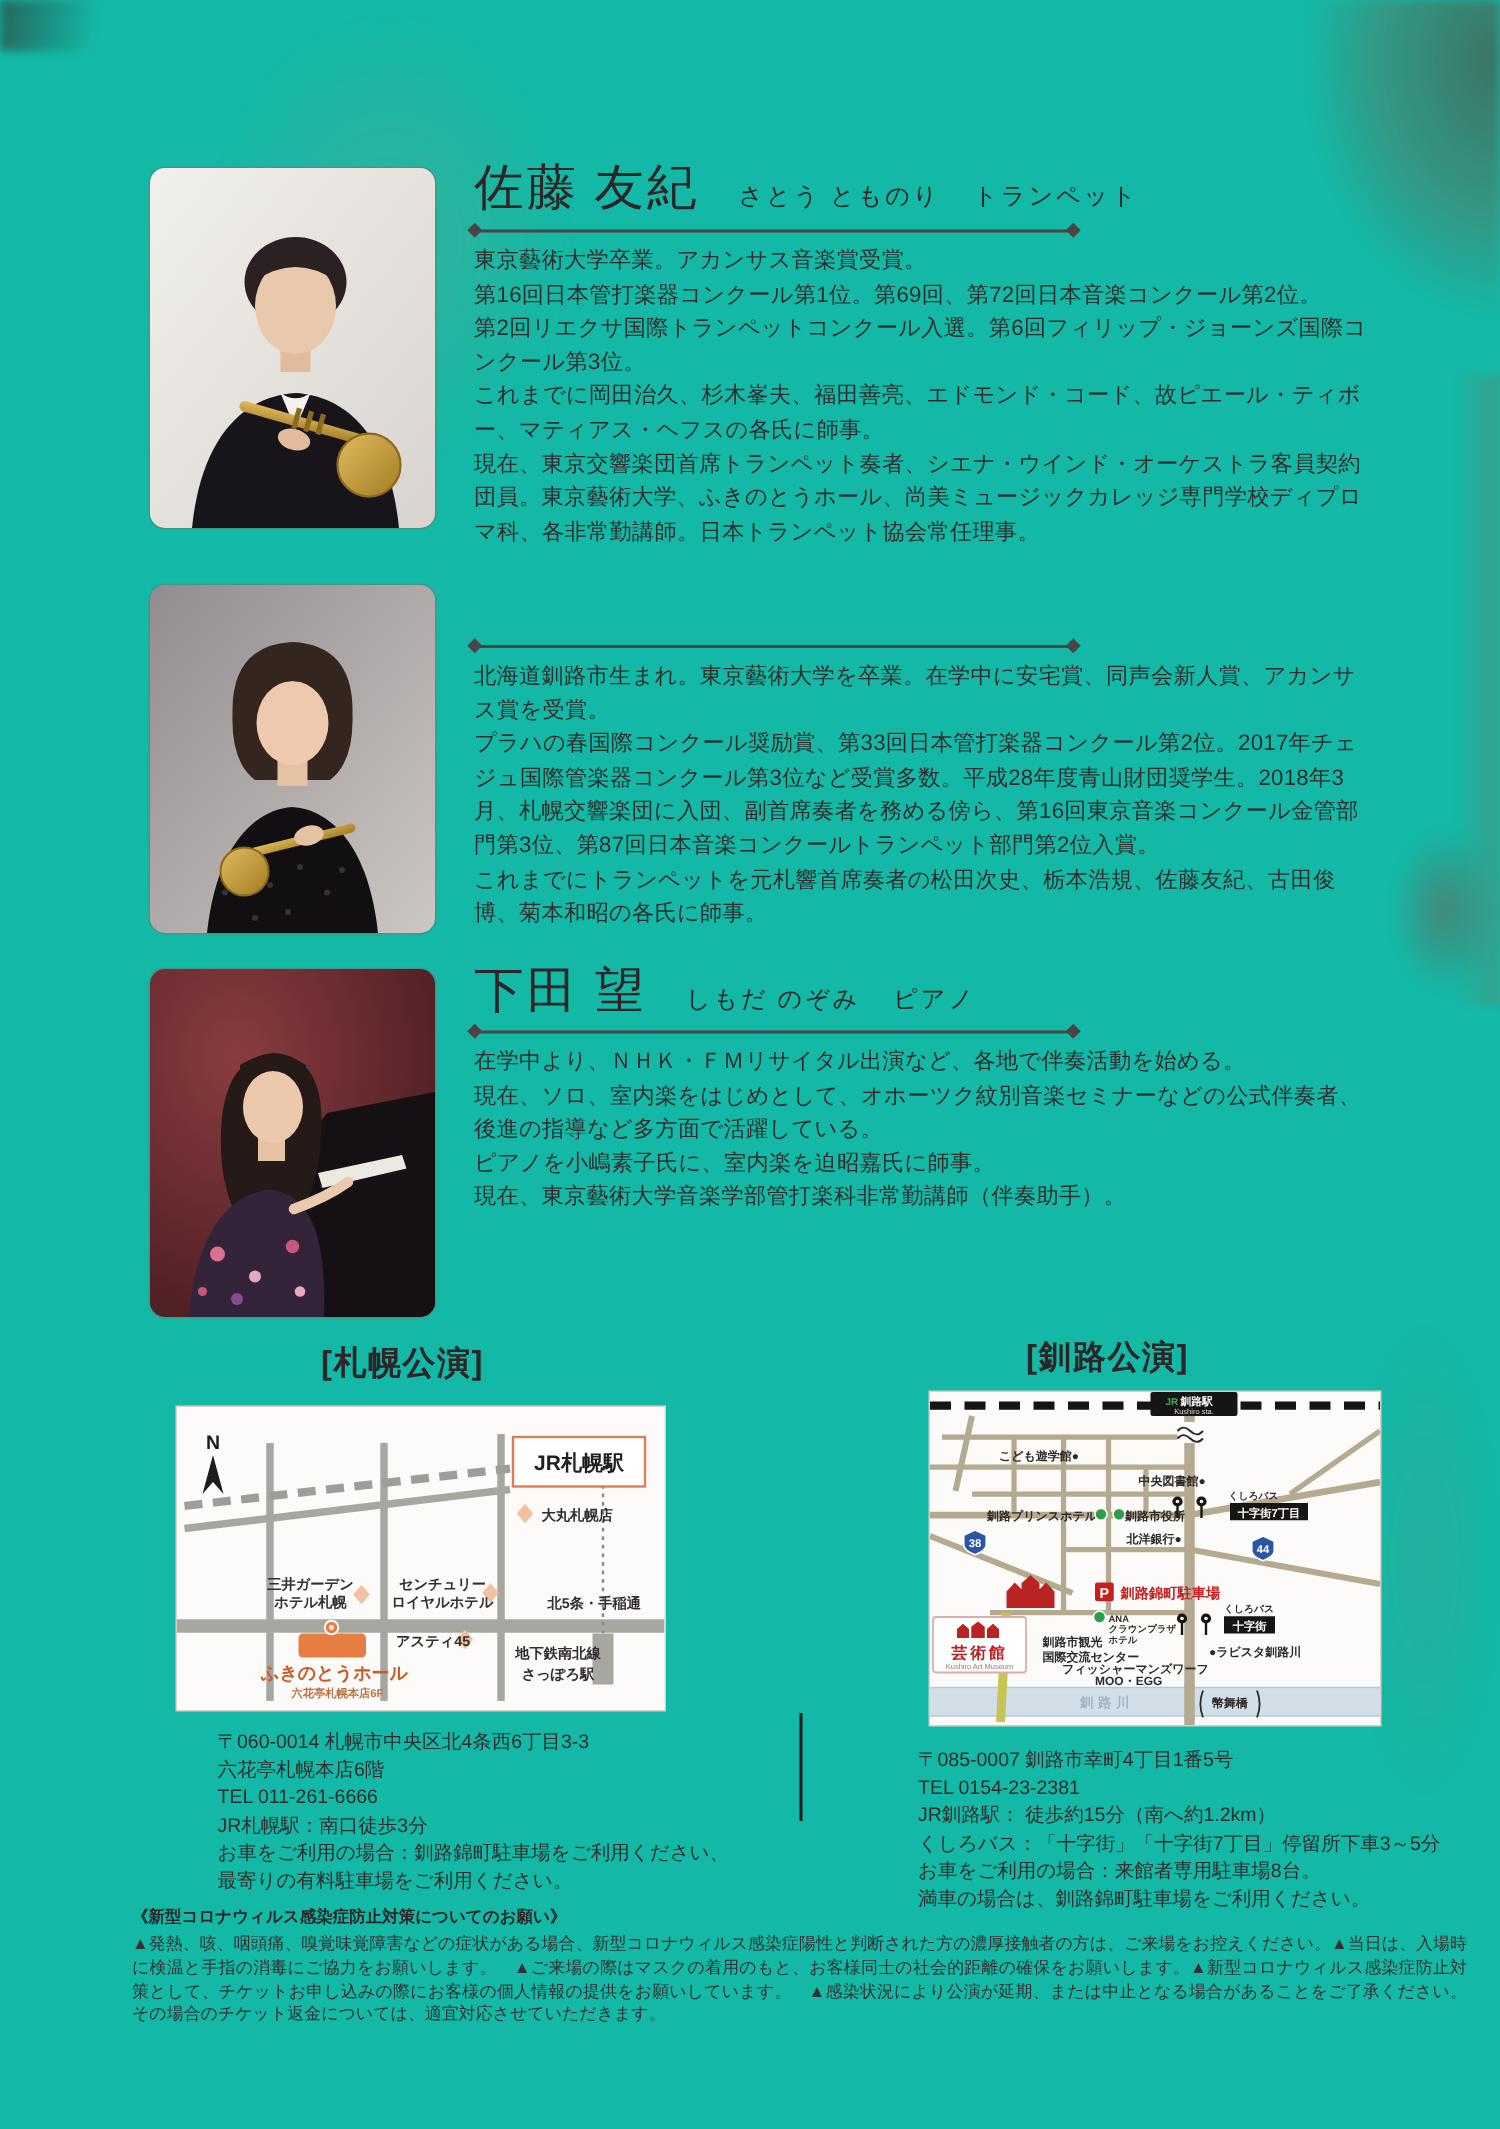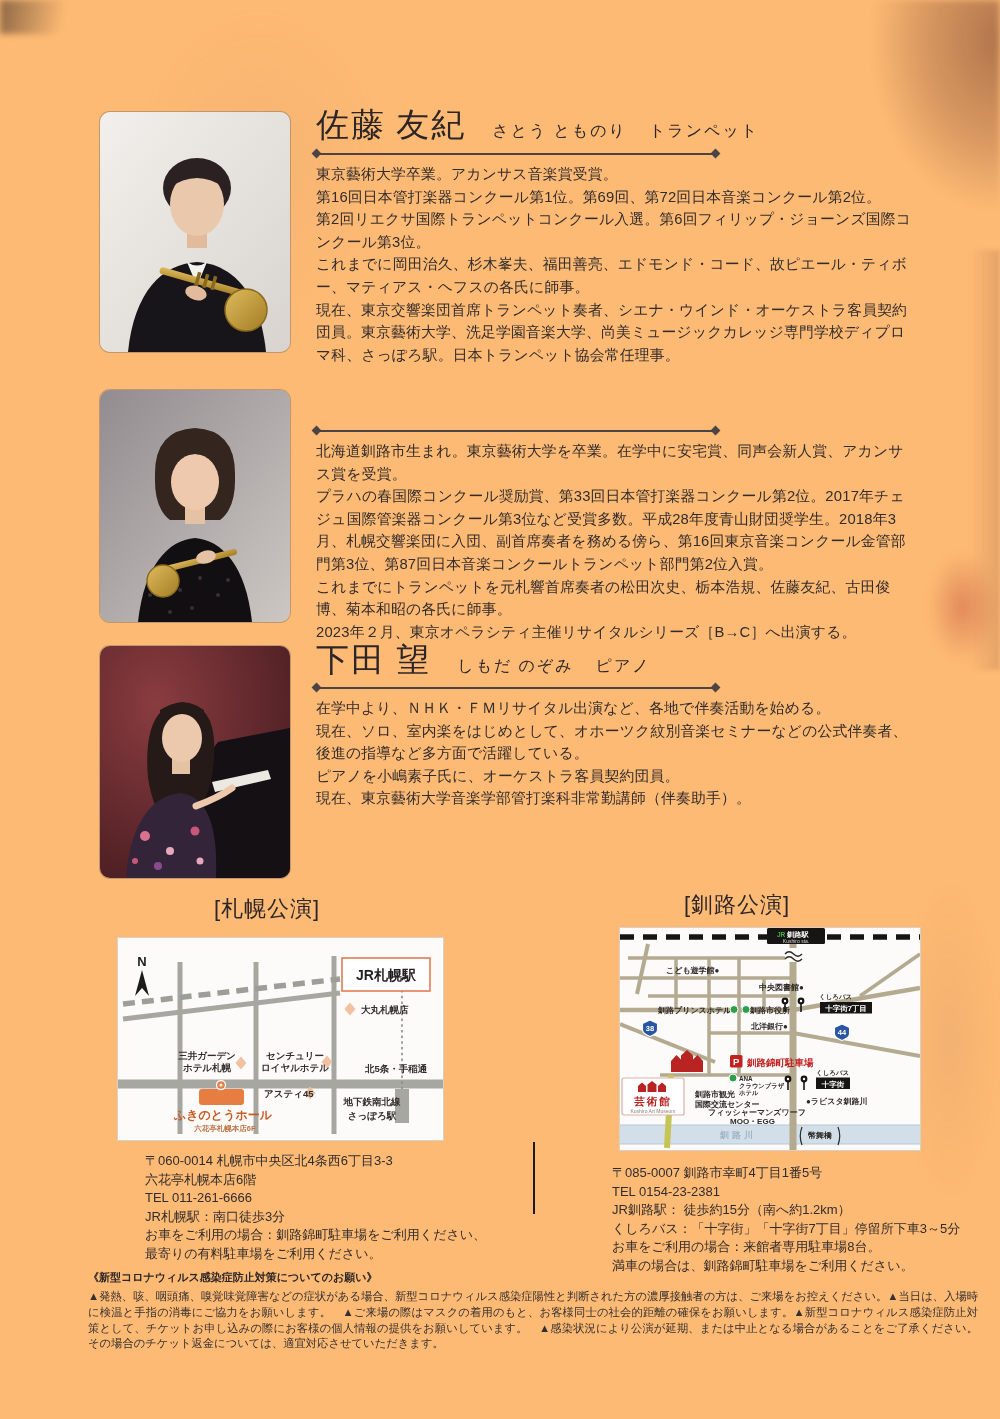--- a/index.html
+++ b/index.html
@@ -1,16 +1,16 @@
 <!DOCTYPE html>
 <html><head>
 <meta charset="utf-8">
 <style>
   html,body{margin:0;padding:0}
-  .page{position:relative;width:1000px;height:1419px;background:#fdba74;overflow:hidden;
+  .page{position:relative;width:1000px;height:1419px;background:#14b8a6;overflow:hidden;
         font-family:"Liberation Sans","DejaVu Sans",sans-serif;color:#352f30}
   .abs{position:absolute}
   .ghost{position:absolute;pointer-events:none}
   .g-tl{left:0;top:0;width:90px;height:34px;background:linear-gradient(100deg,rgba(52,36,32,.55),rgba(52,36,32,0) 70%);filter:blur(3px)}
   .g-tr{right:0;top:0;width:150px;height:265px;background:radial-gradient(120% 90% at 100% 15%,rgba(99,48,38,.5) 0%,rgba(135,74,52,.28) 45%,rgba(135,74,52,0) 72%);filter:blur(3px)}
   .g-edge{right:0;top:250px;width:30px;height:420px;background:linear-gradient(to left,rgba(158,92,66,.25),rgba(158,92,66,0));filter:blur(2px)}
   .g-red{right:2px;top:552px;width:70px;height:110px;background:radial-gradient(closest-side,rgba(170,40,36,.33),rgba(170,40,36,0));filter:blur(4px)}
   .g-fig{left:140px;top:10px;width:240px;height:300px;background:radial-gradient(closest-side,rgba(210,150,110,.16),rgba(210,150,110,0));filter:blur(6px)}
   .g-num{right:0;top:880px;width:100px;height:320px;background:radial-gradient(closest-side,rgba(160,100,80,.10),rgba(160,100,80,0));filter:blur(4px)}
 
@@ -22,21 +22,21 @@
   .kana{font-family:"Liberation Serif","DejaVu Serif",serif;font-size:16px;letter-spacing:2px;color:#2c2628;margin-left:26px}
   .inst{margin-left:22px}
 
   .rule{height:1.6px;background:#4b4344}
   .rule::before,.rule::after{content:"";position:absolute;top:-2.6px;width:7px;height:7px;background:#4b4344;transform:rotate(45deg)}
   .rule::before{left:-3px}
   .rule::after{right:-3px}
 
   .bio p{margin:0;font-size:14.8px;line-height:22.6px;font-weight:500;letter-spacing:.2px;color:#322c2d}
 
-  .vh{font-size:22px;font-weight:400;letter-spacing:1px;color:#2c2628}
+  .vh{font-size:22px;font-weight:700;letter-spacing:1px;color:#2c2628}
   .mapbox{background:#fcfbfa;box-shadow:0 0 0 1px #dccfca}
   .addr div{font-size:13px;line-height:18.6px;font-weight:500;color:#322c2d}
   .vline{width:1.5px;background:#1c1a1a}
 
   .covid .ch{font-size:11px;font-weight:700;color:#2c2628;margin-bottom:4px}
   .covid .cb{margin:0;font-size:11.3px;line-height:15.8px;font-weight:500;color:#353031;text-align:justify}
 
   svg text{font-family:"Liberation Sans","DejaVu Sans",sans-serif}
 </style>
 </head>
@@ -80,21 +80,21 @@
   </div>
   <div class="abs namerow" style="left:316px;top:103px">
     <span class="kanji">佐藤 友紀</span><span class="kana">さとう とものり</span><span class="kana inst">トランペット</span>
   </div>
   <div class="abs rule" style="left:316px;top:153px;width:400px"></div>
   <div class="abs bio" style="left:316px;top:163px;width:600px">
     <p>東京藝術大学卒業。アカンサス音楽賞受賞。</p>
     <p>第16回日本管打楽器コンクール第1位。第69回、第72回日本音楽コンクール第2位。</p>
     <p>第2回リエクサ国際トランペットコンクール入選。第6回フィリップ・ジョーンズ国際コンクール第3位。</p>
     <p>これまでに岡田治久、杉木峯夫、福田善亮、エドモンド・コード、故ピエール・ティボー、マティアス・ヘフスの各氏に師事。</p>
-    <p>現在、東京交響楽団首席トランペット奏者、シエナ・ウインド・オーケストラ客員契約団員。東京藝術大学、洗足学園音楽大学、尚美ミュージックカレッジ専門学校ディプロマ科、さっぽろ駅。日本トランペット協会常任理事。</p>
+    <p>現在、東京交響楽団首席トランペット奏者、シエナ・ウインド・オーケストラ客員契約団員。東京藝術大学、ふきのとうホール、尚美ミュージックカレッジ専門学校ディプロマ科、各非常勤講師。日本トランペット協会常任理事。</p>
   </div>
 
   <div class="abs photo" style="left:100px;top:390px;width:190px;height:232px">
     <svg viewBox="0 0 190 232" width="190" height="232">
       <defs>
           <linearGradient id="p2bg" x1="0" y1="0" x2="1" y2="1">
             <stop offset="0" stop-color="#928c90"></stop>
             <stop offset="1" stop-color="#cdc7c3"></stop>
           </linearGradient>
       <linearGradient id="gold2" x1="0" y1="0" x2="1" y2="1">
@@ -121,21 +121,20 @@
       <rect x="66" y="167" width="72" height="6" rx="3" transform="rotate(-14 102 170)" fill="url(#gold2)"></rect>
       <circle cx="63" cy="191" r="16" fill="url(#gold2)" stroke="#8a6a1e" stroke-width="1.4"></circle>
       <ellipse cx="106" cy="167" rx="10" ry="6.5" transform="rotate(-14 106 167)" fill="#e6c2a4"></ellipse>
     </svg>
   </div>
   <div class="abs rule" style="left:316px;top:430px;width:400px"></div>
   <div class="abs bio" style="left:316px;top:440px;width:600px">
     <p>北海道釧路市生まれ。東京藝術大学を卒業。在学中に安宅賞、同声会新人賞、アカンサス賞を受賞。</p>
     <p>プラハの春国際コンクール奨励賞、第33回日本管打楽器コンクール第2位。2017年チェジュ国際管楽器コンクール第3位など受賞多数。平成28年度青山財団奨学生。2018年3月、札幌交響楽団に入団、副首席奏者を務める傍ら、第16回東京音楽コンクール金管部門第3位、第87回日本音楽コンクールトランペット部門第2位入賞。</p>
     <p>これまでにトランペットを元札響首席奏者の松田次史、栃本浩規、佐藤友紀、古田俊博、菊本和昭の各氏に師事。</p>
-    <p>2023年２月、東京オペラシティ主催リサイタルシリーズ［B→C］へ出演する。</p>
   </div>
 
   <div class="abs photo" style="left:100px;top:646px;width:190px;height:232px">
     <svg viewBox="0 0 190 232" width="190" height="232">
       <defs>
           <radialGradient id="p3bg" cx="30%" cy="25%" r="95%">
             <stop offset="0" stop-color="#8a3c40"></stop>
             <stop offset="1" stop-color="#421a1e"></stop>
           </radialGradient>
         </defs>
@@ -158,21 +157,21 @@
       </g>
     </svg>
   </div>
   <div class="abs namerow" style="left:316px;top:638px">
     <span class="kanji">下田 望</span><span class="kana">しもだ のぞみ</span><span class="kana inst">ピアノ</span>
   </div>
   <div class="abs rule" style="left:316px;top:687px;width:400px"></div>
   <div class="abs bio" style="left:316px;top:697px;width:600px">
     <p>在学中より、ＮＨＫ・ＦＭリサイタル出演など、各地で伴奏活動を始める。</p>
     <p>現在、ソロ、室内楽をはじめとして、オホーツク紋別音楽セミナーなどの公式伴奏者、後進の指導など多方面で活躍している。</p>
-    <p>ピアノを小嶋素子氏に、オーケストラ客員契約団員。</p>
+    <p>ピアノを小嶋素子氏に、室内楽を迫昭嘉氏に師事。</p>
     <p>現在、東京藝術大学音楽学部管打楽科非常勤講師（伴奏助手）。</p>
   </div>
 
   <div class="abs vh" style="left:214px;top:894px">[札幌公演]</div>
   <div class="abs vh" style="left:684px;top:890px">[釧路公演]</div>
 
   <div class="abs mapbox" style="left:118px;top:938px;width:325px;height:202px">
     <svg viewBox="0 0 325 202" width="325" height="202">
       <rect width="325" height="202" fill="#fcfbfa"></rect>
       <g stroke="#a7a7a2">

